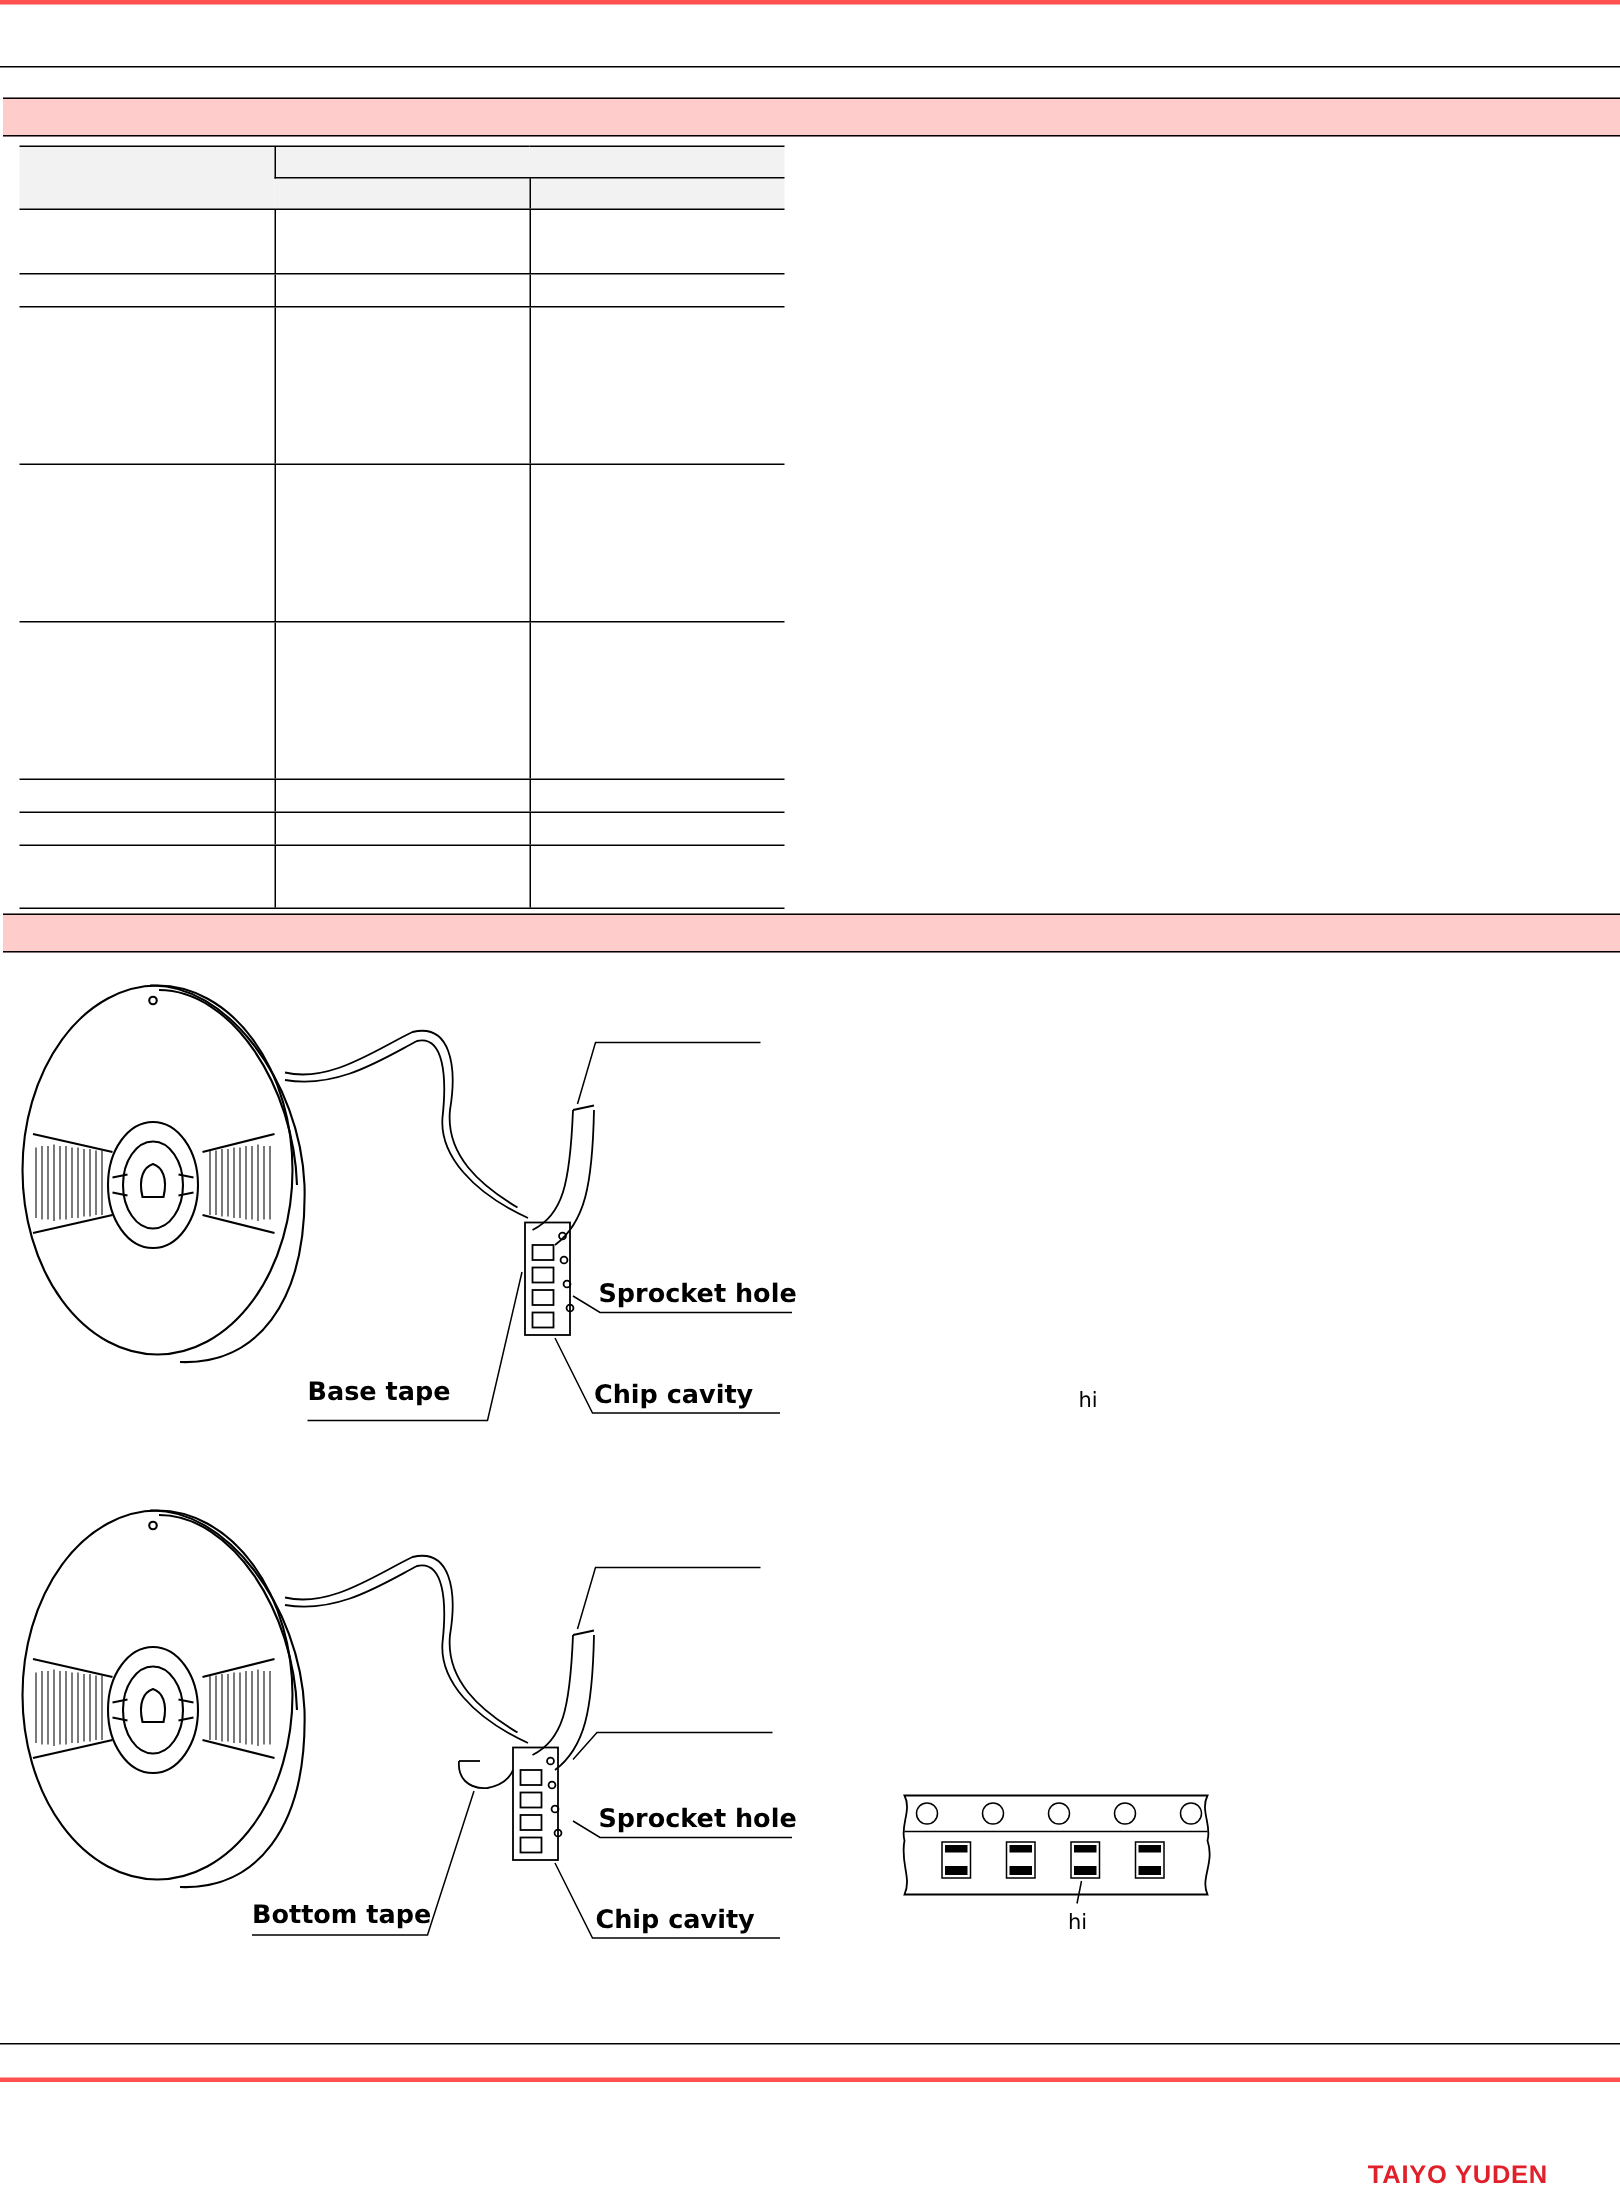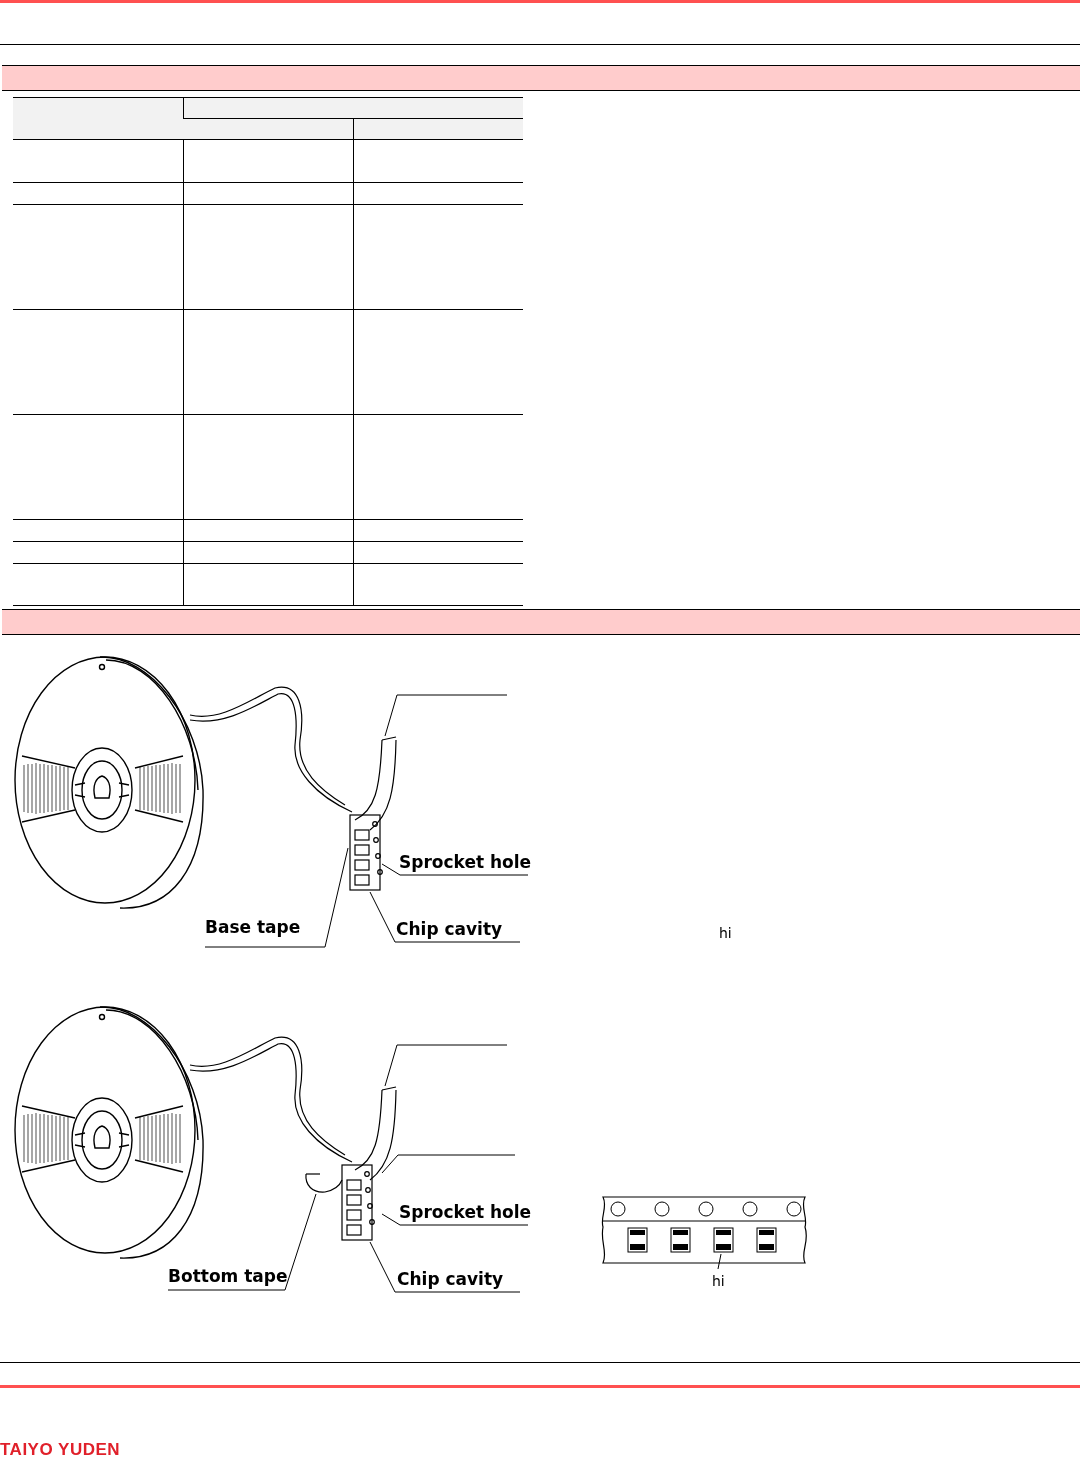--- a/index.html
+++ b/index.html
@@ -13,21 +13,21 @@
   .spec-table { left: 13px; top: 97px; width: 510px; border-collapse: collapse; table-layout: fixed; }
   .spec-table td, .spec-table th { border-top: 1px solid #000; border-bottom: 1px solid #000;
       border-left: 1px solid #000; padding: 0; font-weight: normal; font-size: 11px; }
   .spec-table tr > *:first-child { border-left: none; }
   .spec-table th { background: #f2f2f2; }
   .diagram { left: 0; }
   .label { font-family: "DejaVu Sans", sans-serif; font-size: 17px; font-weight: bold; fill: #000; }
   .hi { font-family: "DejaVu Sans", sans-serif; font-size: 14px; fill: #000; }
   .footer-rule { left: 0; top: 1362px; width: 1080px; height: 1px; background: #000; }
   .footer-bar { left: 0; top: 1385px; width: 1080px; height: 3px; background: #ff5050; }
-  .brand { left: 0; top: 1440px; width: 1032px; text-align: left; color: #e0202a;
+  .brand { left: 0; top: 1440px; width: 1032px; text-align: right; color: #e0202a;
            font-family: "Liberation Sans", sans-serif; font-weight: bold; font-size: 17px; letter-spacing: 0.5px; }
 </style>
 </head>
 <body>
 
 <div class="abs top-bar"></div>
 <div class="abs header-rule"></div>
 
 <div class="abs section-band" style="top:65px;">
   <span></span>

